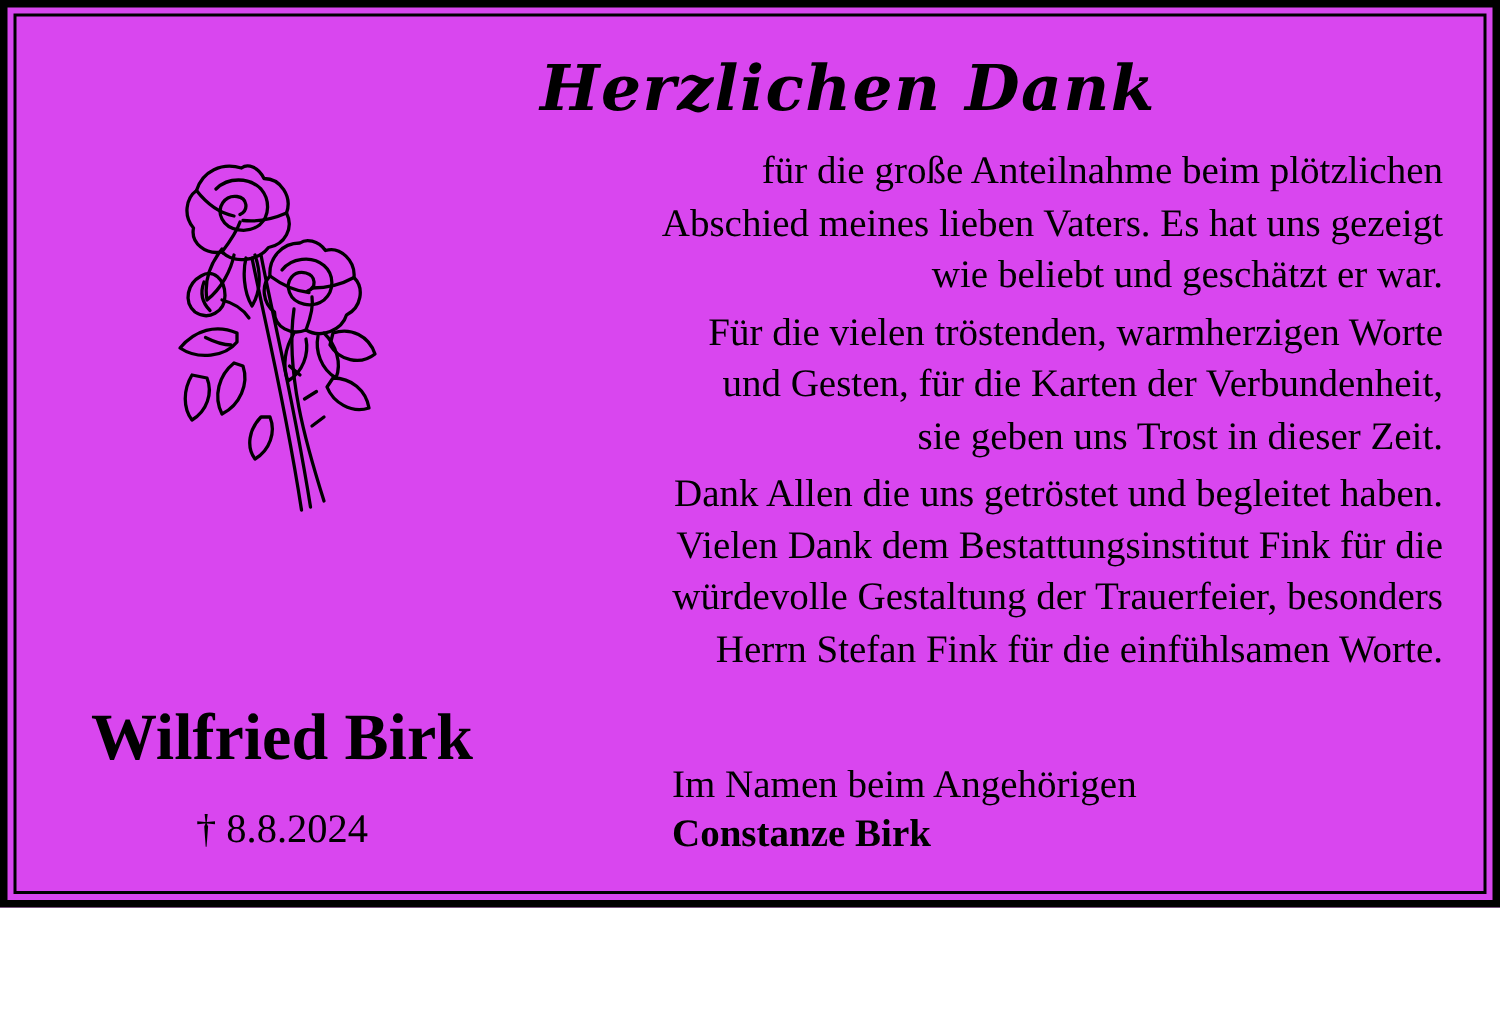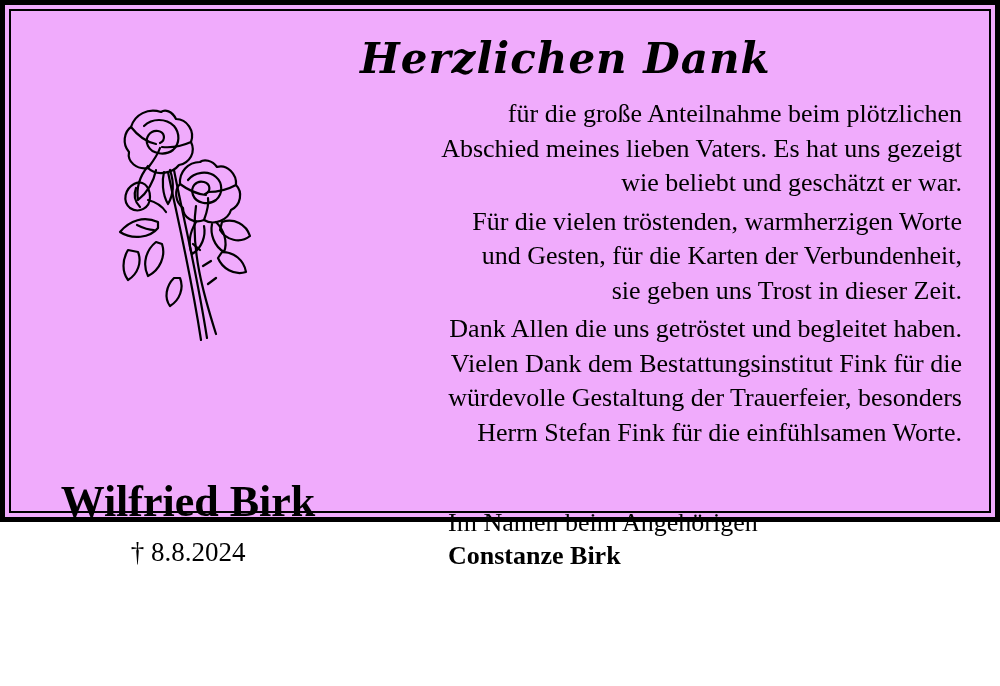--- a/index.html
+++ b/index.html
@@ -3,21 +3,21 @@
 <meta charset="utf-8">
 <style>
   * { margin: 0; padding: 0; box-sizing: border-box; }
   html, body {
     width: 1000px; height: 686px;
     background: #ffffff;
     font-family: "Liberation Serif", serif;
     color: #000000;
     overflow: hidden;
   }
-  .page { position: relative; width: 1000px; height: 522px; background: #f0abfc; }
+  .page { position: relative; width: 1000px; height: 605px; background: #d946ef; }
 
   
   .frame-outer {
     position: absolute; inset: 0;
     border: 5px solid #000;
   }
   .frame-inner {
     position: absolute; left: 9px; top: 9px; right: 9px; bottom: 9px;
     border: 2px solid #000;
   }
@@ -32,21 +32,21 @@
 
   .rose { position: absolute; left: 104px; top: 100px; width: 160px; height: 250px; }
 
   .body-col {
     position: absolute; left: 362px; top: 97px; width: 600px;
     font-size: 26px; line-height: 34.5px; text-align: right;
   }
   .body-col p { margin: 0 0 4px 0; }
   .body-col .line { white-space: nowrap; }
 
-  .name-block { position: absolute; left: 26px; top: 478px; width: 324px; text-align: center; }
+  .name-block { position: absolute; left: 26px; top: 468px; width: 324px; text-align: center; }
   .deceased-name { font-size: 44px; font-weight: bold; line-height: 1.1; white-space: nowrap; }
   .death-date { position: absolute; left: 26px; top: 537px; width: 324px; text-align: center; font-size: 27px; }
 
   .closing-block { position: absolute; left: 448px; top: 506px; font-size: 26px; line-height: 33px; }
   .closing-line { white-space: nowrap; }
   .mourner-name { font-weight: bold; white-space: nowrap; }
 
   .place-line { position: absolute; left: 361px; top: 611px; font-size: 23px; white-space: nowrap; }
 </style>
 </head>

